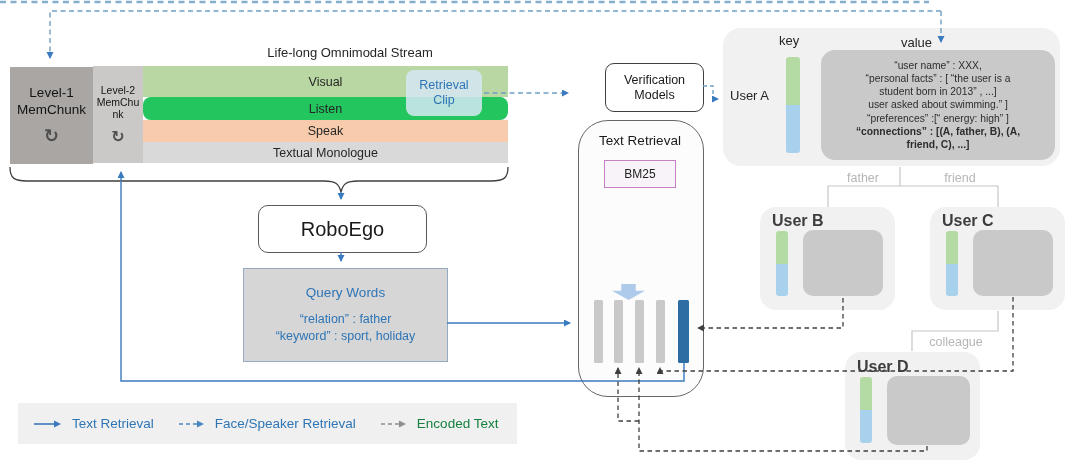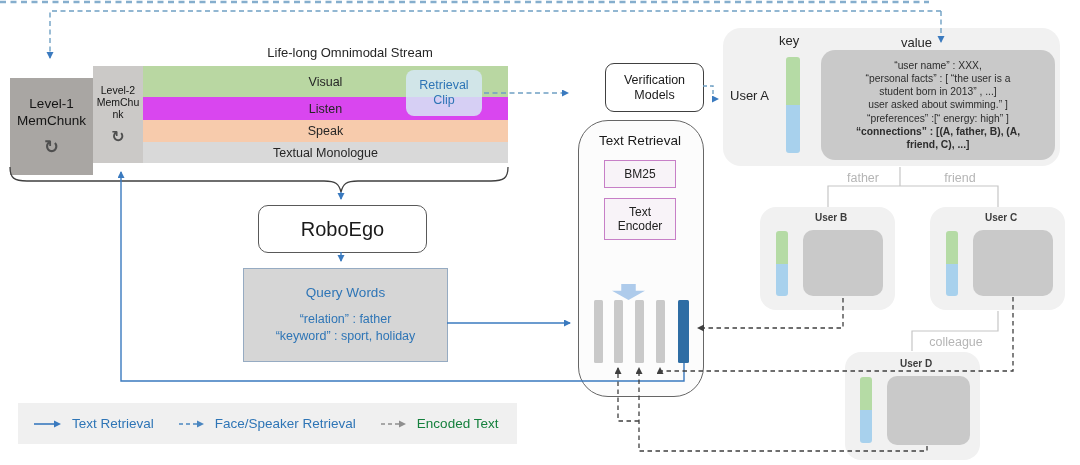--- a/index.html
+++ b/index.html
@@ -4,21 +4,21 @@
 <style>
   html,body{margin:0;padding:0;background:#ffffff;}
   #canvas{
     position:relative;width:1080px;height:465px;background:#ffffff;overflow:hidden;
     font-family:"Liberation Sans","DejaVu Sans",sans-serif;color:#262626;
   }
   .abs{position:absolute;}
   .ctr{display:flex;align-items:center;justify-content:center;text-align:center;}
   
   .stream-title{font-size:13px;color:#262626;}
-  .mem1{left:10px;top:78px;width:83px;height:97px;background:#a9a6a3;flex-direction:column;}
+  .mem1{left:10px;top:67px;width:83px;height:97px;background:#a9a6a3;flex-direction:column;}
   .mem2{left:93px;top:66px;width:50px;height:97px;background:#cbc9c7;flex-direction:column;}
   .mem1 .t{font-size:13.5px;line-height:17px;color:#141414;}
   .mem2 .t{font-size:10.5px;line-height:12px;color:#141414;}
   .refresh{font-size:18px;font-weight:bold;color:#4f4f4f;margin-top:7px;}
   .mem2 .refresh{font-size:16px;}
   .row{left:143px;width:365px;font-size:12.5px;color:#262626;}
   .clipbox{left:406px;top:70px;width:76px;height:46px;background:rgba(213,231,245,0.85);
     border-radius:8px;color:#2e75b6;font-size:12.5px;line-height:15px;flex-direction:column;}
   
   .roboego{left:258px;top:205px;width:167px;height:46px;background:#ffffff;border:1.6px solid #595959;
@@ -45,21 +45,21 @@
   
   .panel{background:#f1f1f1;border-radius:16px;}
   .panelA{left:723px;top:28px;width:337px;height:138px;border-radius:18px;}
   .hdr{font-size:13px;color:#262626;}
   .keybar{width:14px;border-radius:3px;overflow:hidden;display:flex;flex-direction:column;}
   .keybar .g{flex:1;background:#b5dba5;}
   .keybar .b{flex:1;background:#a8d1ed;}
   .valuebox{left:821px;top:50px;width:234px;height:110px;background:#c9c9c9;border-radius:14px;
     font-size:10.3px;line-height:13.2px;color:#2d2d2d;flex-direction:column;padding:2px 4px;box-sizing:border-box;}
   .valuebox .bold{font-weight:bold;}
-  .userlbl{font-size:10px;font-weight:600;color:#3d3d3d;margin-left:43px;}
+  .userlbl{font-size:16px;font-weight:600;color:#3d3d3d;}
   .graybox{background:#c9c9c9;border-radius:10px;}
   .rel-lbl{font-size:12.5px;color:#b5b5b5;}
   .relgraph{left:990px;top:400px;width:80px;font-size:15px;line-height:17.5px;color:#262626;}
   
   .legend{left:18px;top:403px;width:499px;height:41px;background:#f0f0f0;display:flex;align-items:center;
     padding-left:15px;box-sizing:border-box;gap:24px;}
   .legitem{display:flex;align-items:center;gap:9px;font-size:13.5px;}
   .leg-blue{color:#2e75b6;}
   .leg-gray{color:#15803d;}
   svg.overlay{position:absolute;left:0;top:0;z-index:20;pointer-events:none;}
@@ -77,21 +77,21 @@
     <div class="refresh">↻</div>
   </div>
   <div class="abs ctr mem2">
     <div class="t">Level-2</div>
     <div class="t">MemChu</div>
     <div class="t">nk</div>
     <div class="refresh">↻</div>
   </div>
 
   <div class="abs ctr row" style="top: 66px; height: 31px; background: rgb(185, 215, 162);">Visual</div>
-  <div class="abs ctr row" style="top: 97px; height: 23px; background: #d946ef;">Listen</div>
+  <div class="abs ctr row" style="top: 97px; height: 23px; background: #22c55e; border-radius: 8px;">Listen</div>
   <div class="abs ctr row" style="top: 120px; height: 22px; background: rgb(247, 203, 172);">Speak</div>
   <div class="abs ctr row" style="top: 142px; height: 21px; background: rgb(217, 217, 217);">Textual Monologue</div>
 
   <div class="abs ctr clipbox">
     <div>Retrieval</div>
     <div>Clip</div>
   </div>
 
   <div class="abs ctr roboego">
     <span>RoboEgo</span>
@@ -104,21 +104,20 @@
   </div>
 
   <div class="abs ctr verif">
     <div>Verification</div>
     <div>Models</div>
   </div>
 
   <div class="abs trbox"></div>
   <div class="abs ctr tr-title">Text Retrieval</div>
   <div class="abs ctr stage s0">BM25</div>
-  <div class="abs ctr stage s1">Text Encoder</div>
   <div class="abs chevron"></div>
   <div class="abs bar" style="left:594px;"></div>
   <div class="abs bar" style="left:614px;"></div>
   <div class="abs bar" style="left:635px;"></div>
   <div class="abs bar" style="left:656px;"></div>
   <div class="abs bar blue" style="left:678px;"></div>
 
   <div class="abs panel panelA"></div>
   <div class="abs hdr" style="left:779px;top:33px;">key</div>
   <div class="abs hdr" style="left:901px;top:35px;">value</div>

